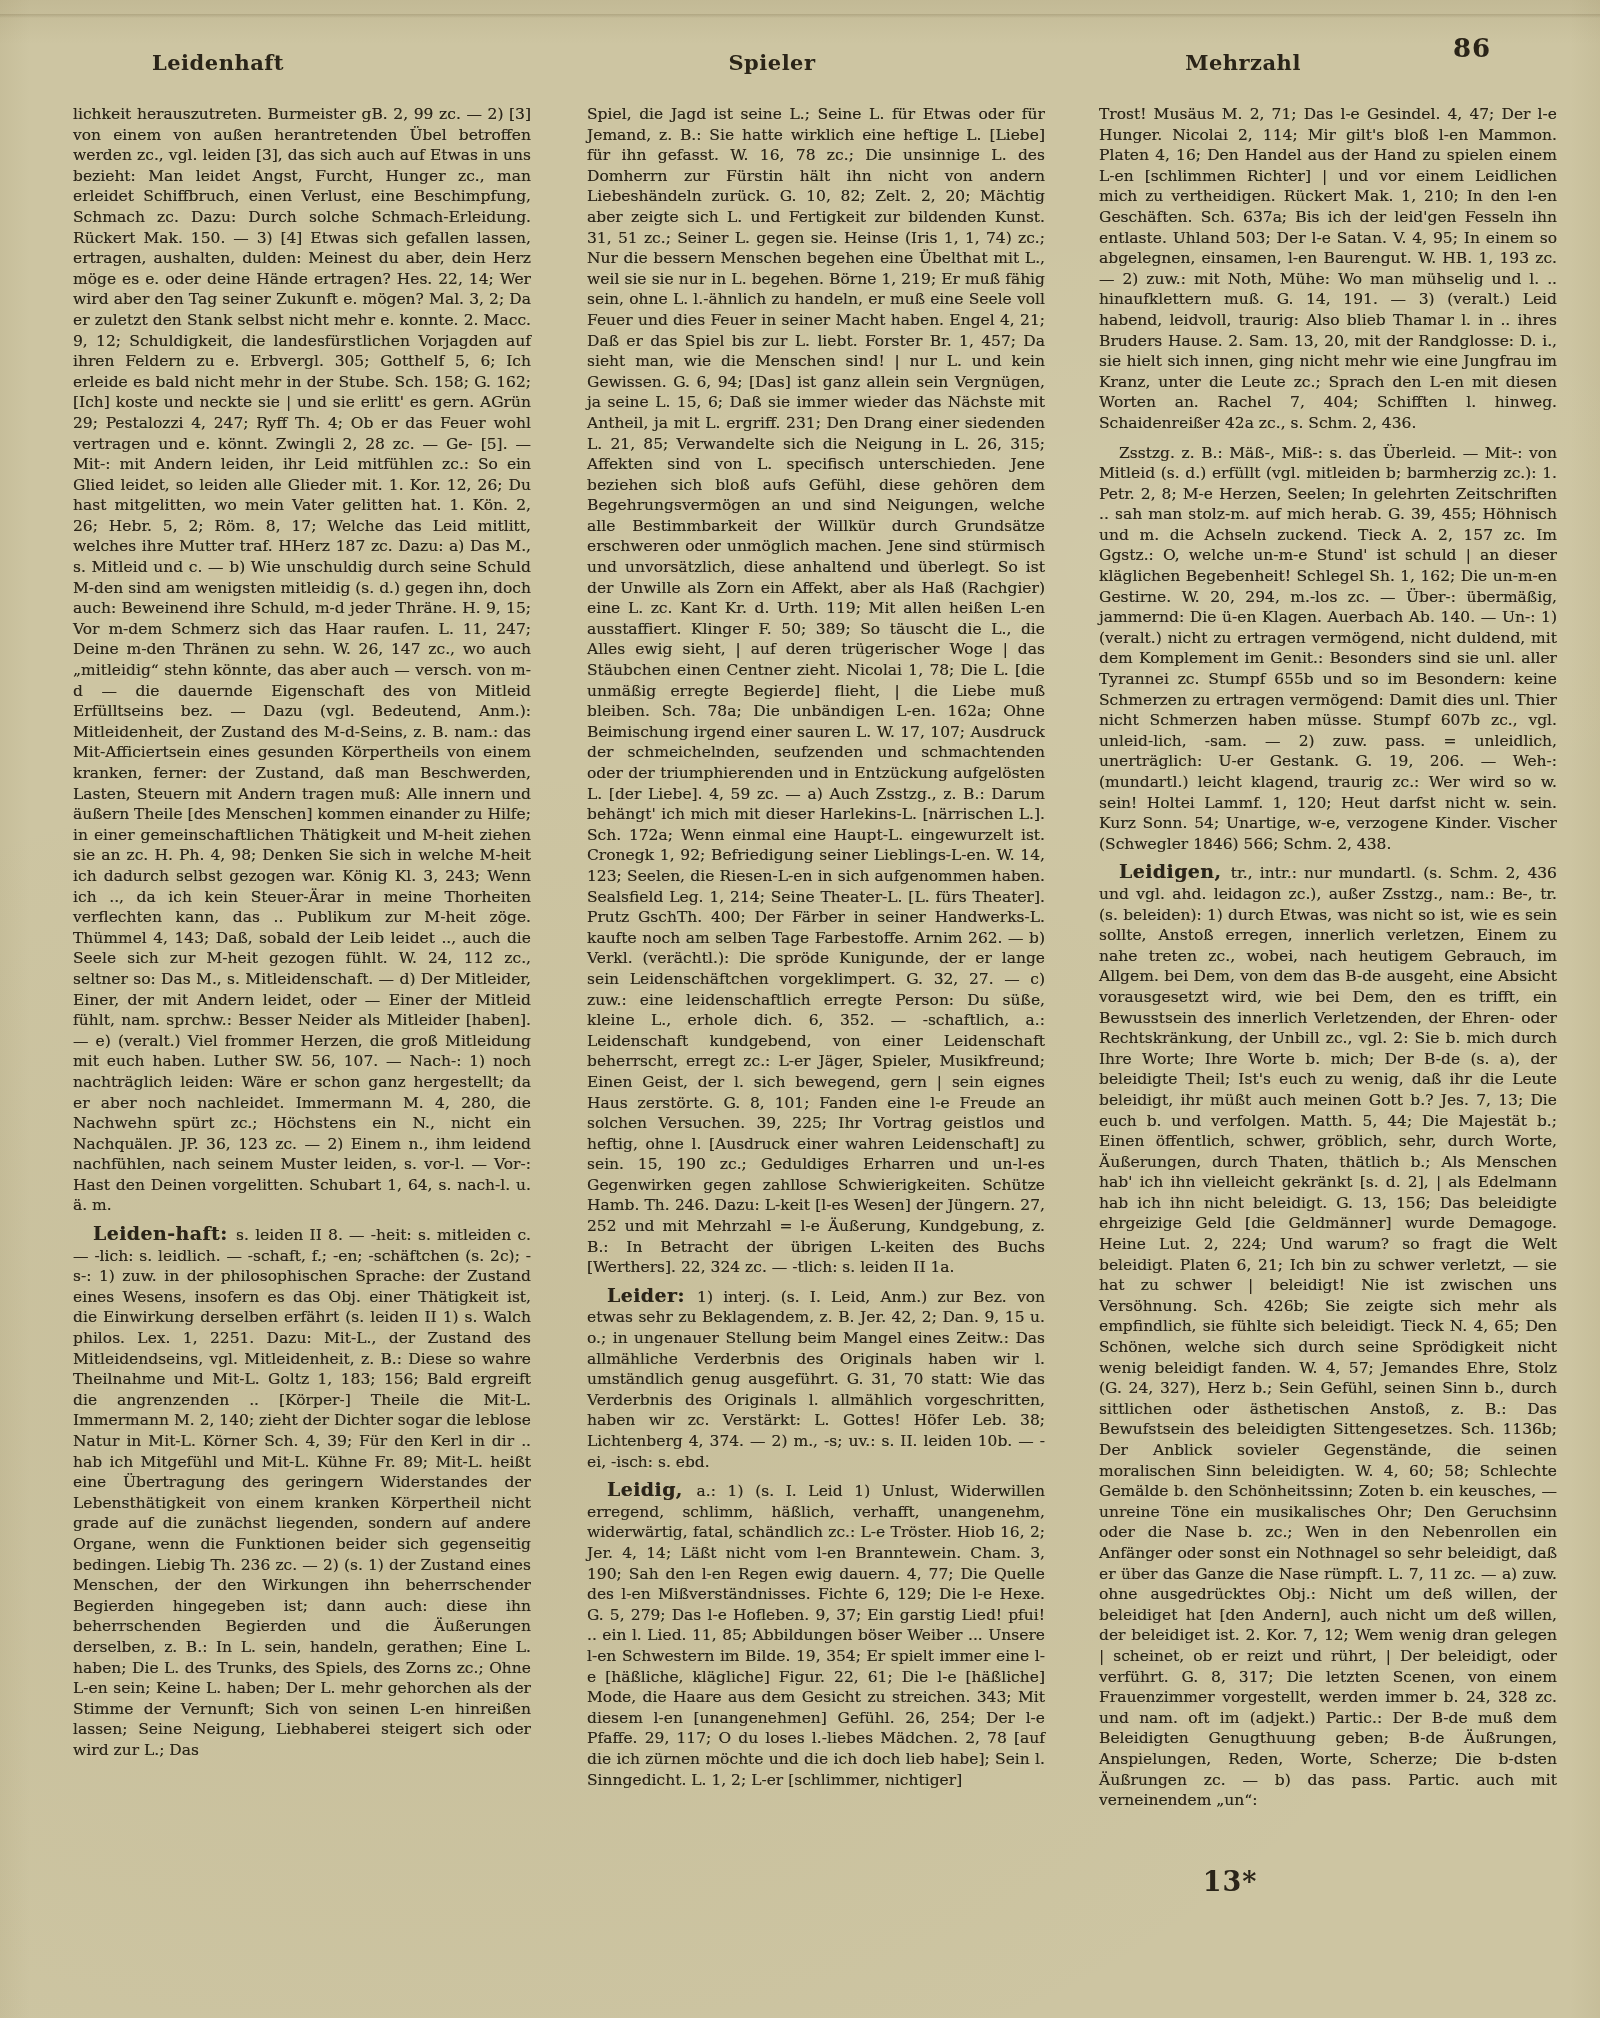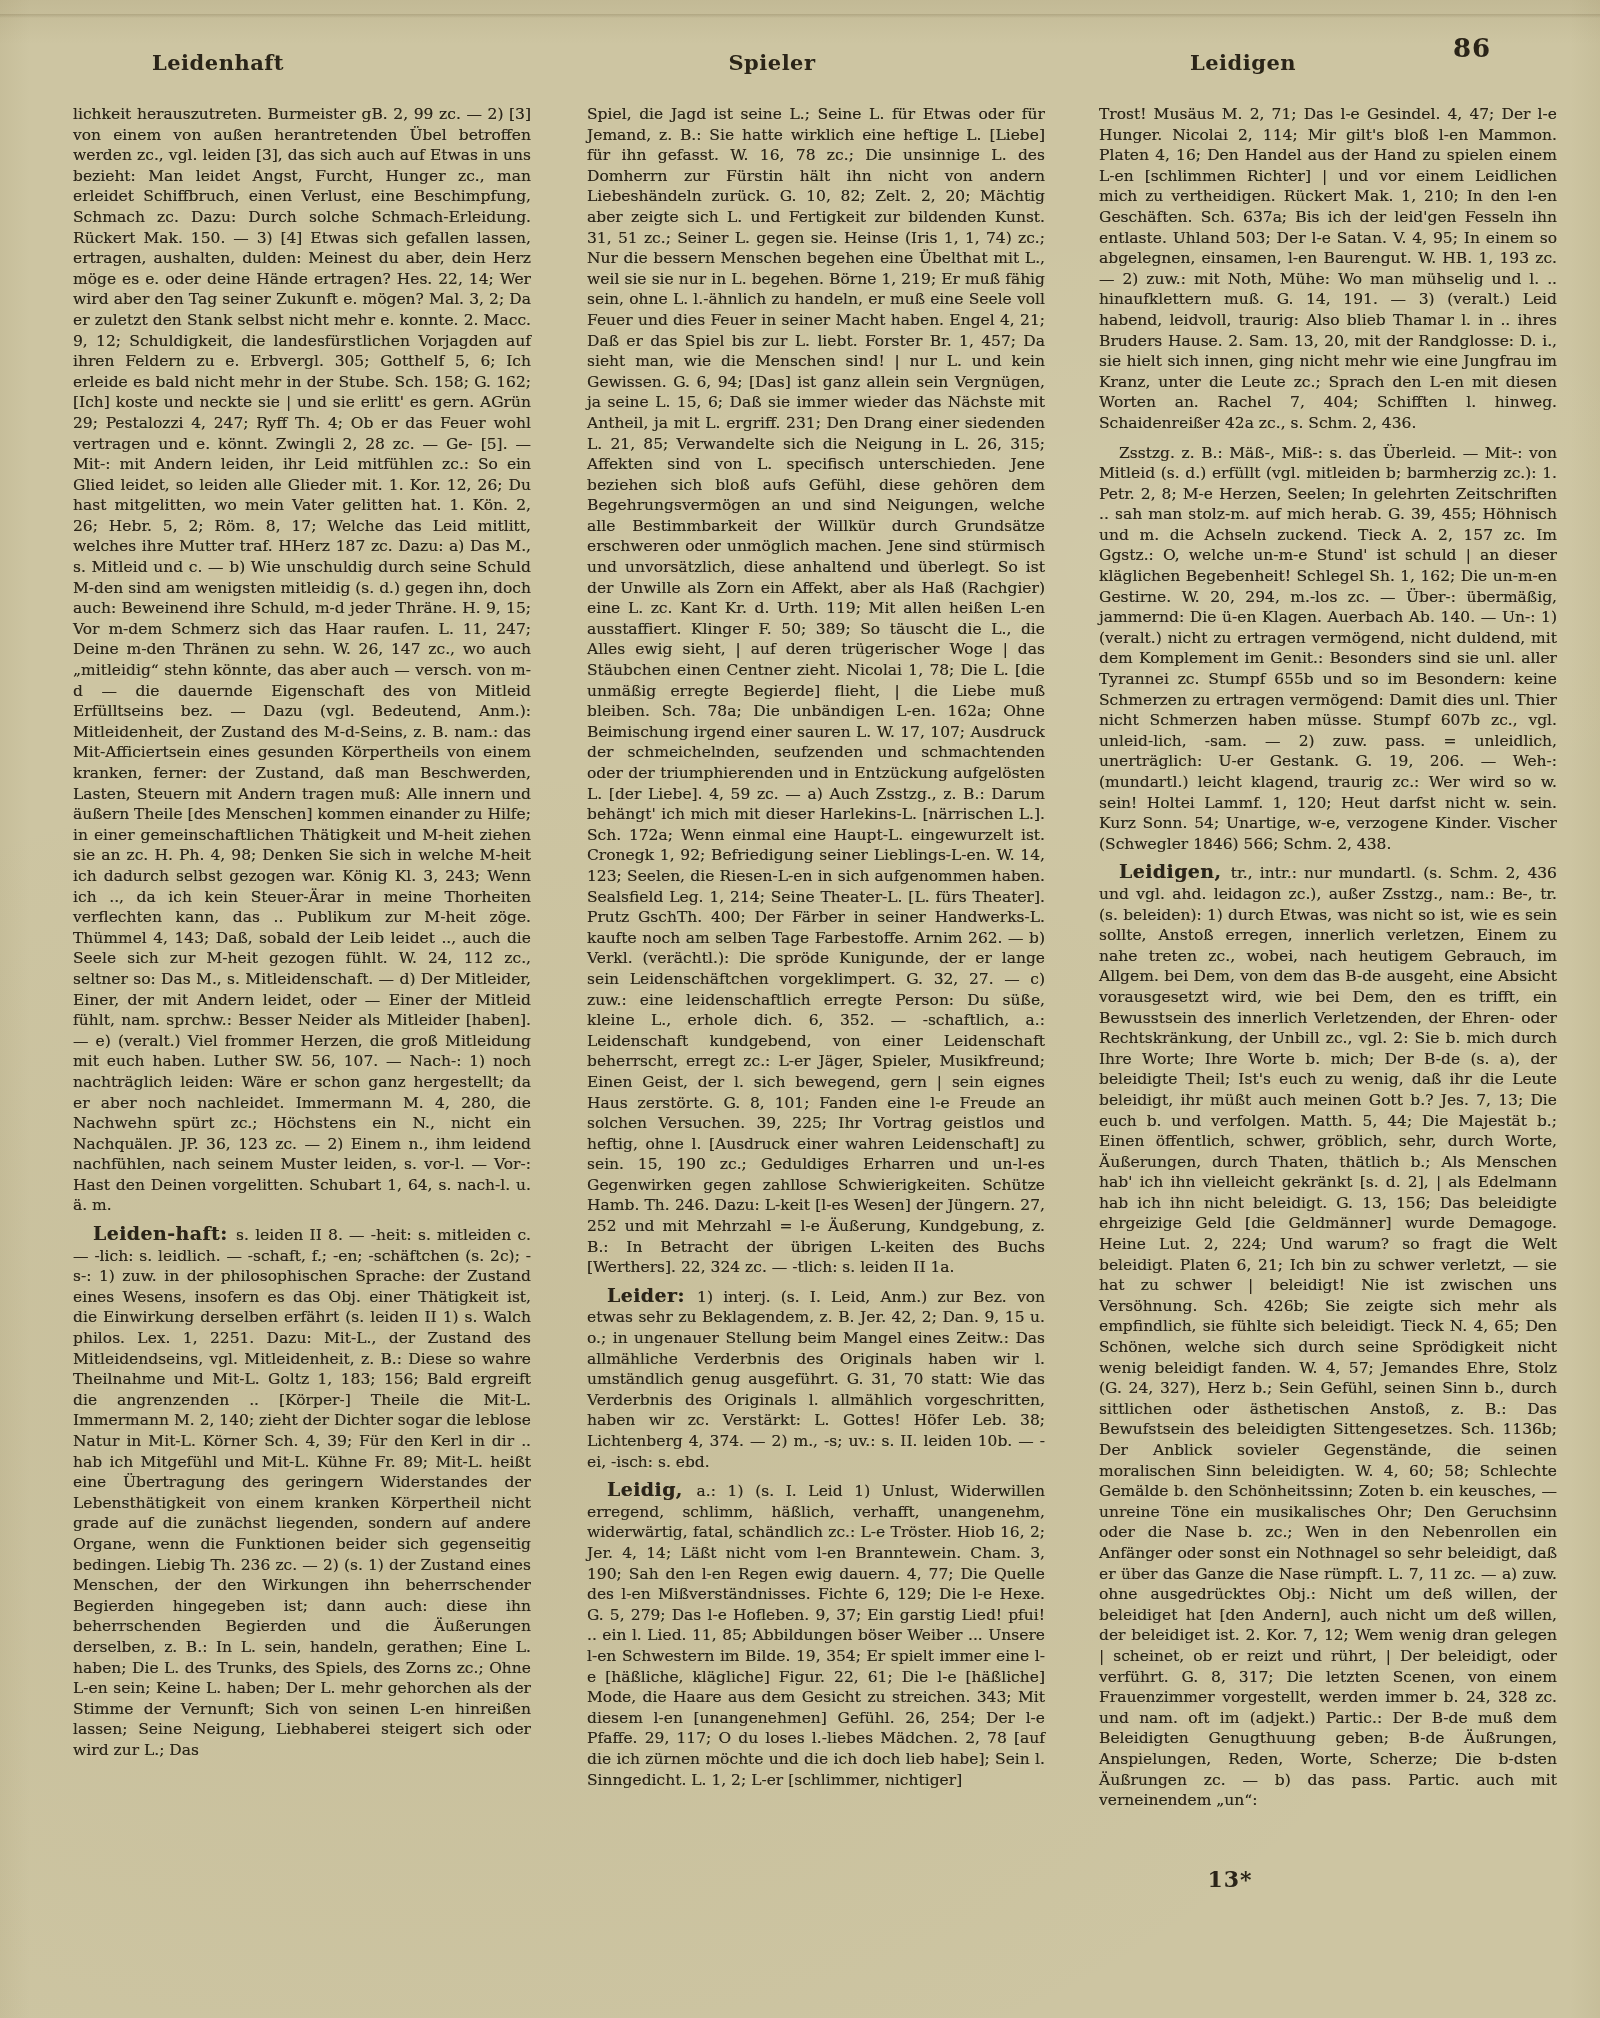--- a/index.html
+++ b/index.html
@@ -24,30 +24,30 @@
   .col{position:absolute;top:95px;width:472px;height:1800px;overflow:hidden;
     text-align:justify;font-size:15.5px;line-height:20.6px;
     text-shadow:0 0 0.4px rgba(42,36,24,0.55);}
   .col-1{left:66px;}
   .col-2{left:580px;}
   .col-3{left:1092px;}
   .para{margin:7px;padding:0;}
   .indent{text-indent:20px;}
   .lead{font-weight:bold;font-size:19px;letter-spacing:0.4px;}
   .signature{position:absolute;top:1866px;left:1230px;transform:translateX(-50%);
-    font-size:22px;font-weight:bold;letter-spacing:1px;}
+    font-size:27px;font-weight:bold;letter-spacing:1px;}
 </style>
 </head>
 <body>
 
 <div class="fold"></div>
 
 <div class="runhead" style="left:218px">Leidenhaft</div>
 <div class="runhead" style="left:772px">Spieler</div>
-<div class="runhead" style="left:1243px">Leidigen</div>
+<div class="runhead" style="left:1243px">Mehrzahl</div>
 <div class="pagenum">86</div>
 
 <div class="col col-1">
   <p class="para"><span class="lead"></span><span>lichkeit herauszutreten. Burmeister gB. 2, 99 zc. — 2) [3] von einem von außen herantretenden Übel betroffen werden zc., vgl. leiden [3], das sich auch auf Etwas in uns bezieht: Man leidet Angst, Furcht, Hunger zc., man erleidet Schiffbruch, einen Verlust, eine Beschimpfung, Schmach zc. Dazu: Durch solche Schmach-Erleidung. Rückert Mak. 150. — 3) [4] Etwas sich gefallen lassen, ertragen, aushalten, dulden: Meinest du aber, dein Herz möge es e. oder deine Hände ertragen? Hes. 22, 14; Wer wird aber den Tag seiner Zukunft e. mögen? Mal. 3, 2; Da er zuletzt den Stank selbst nicht mehr e. konnte. 2. Macc. 9, 12; Schuldigkeit, die landesfürstlichen Vorjagden auf ihren Feldern zu e. Erbvergl. 305; Gotthelf 5, 6; Ich erleide es bald nicht mehr in der Stube. Sch. 158; G. 162; [Ich] koste und neckte sie | und sie erlitt' es gern. AGrün 29; Pestalozzi 4, 247; Ryff Th. 4; Ob er das Feuer wohl vertragen und e. könnt. Zwingli 2, 28 zc. — Ge- [5]. — Mit-: mit Andern leiden, ihr Leid mitfühlen zc.: So ein Glied leidet, so leiden alle Glieder mit. 1. Kor. 12, 26; Du hast mitgelitten, wo mein Vater gelitten hat. 1. Kön. 2, 26; Hebr. 5, 2; Röm. 8, 17; Welche das Leid mitlitt, welches ihre Mutter traf. HHerz 187 zc. Dazu: a) Das M., s. Mitleid und c. — b) Wie unschuldig durch seine Schuld M-den sind am wenigsten mitleidig (s. d.) gegen ihn, doch auch: Beweinend ihre Schuld, m-d jeder Thräne. H. 9, 15; Vor m-dem Schmerz sich das Haar raufen. L. 11, 247; Deine m-den Thränen zu sehn. W. 26, 147 zc., wo auch „mitleidig“ stehn könnte, das aber auch — versch. von m-d — die dauernde Eigenschaft des von Mitleid Erfülltseins bez. — Dazu (vgl. Bedeutend, Anm.): Mitleidenheit, der Zustand des M-d-Seins, z. B. nam.: das Mit-Afficiertsein eines gesunden Körpertheils von einem kranken, ferner: der Zustand, daß man Beschwerden, Lasten, Steuern mit Andern tragen muß: Alle innern und äußern Theile [des Menschen] kommen einander zu Hilfe; in einer gemeinschaftlichen Thätigkeit und M-heit ziehen sie an zc. H. Ph. 4, 98; Denken Sie sich in welche M-heit ich dadurch selbst gezogen war. König Kl. 3, 243; Wenn ich .., da ich kein Steuer-Ärar in meine Thorheiten verflechten kann, das .. Publikum zur M-heit zöge. Thümmel 4, 143; Daß, sobald der Leib leidet .., auch die Seele sich zur M-heit gezogen fühlt. W. 24, 112 zc., seltner so: Das M., s. Mitleidenschaft. — d) Der Mitleider, Einer, der mit Andern leidet, oder — Einer der Mitleid fühlt, nam. sprchw.: Besser Neider als Mitleider [haben]. — e) (veralt.) Viel frommer Herzen, die groß Mitleidung mit euch haben. Luther SW. 56, 107. — Nach-: 1) noch nachträglich leiden: Wäre er schon ganz hergestellt; da er aber noch nachleidet. Immermann M. 4, 280, die Nachwehn spürt zc.; Höchstens ein N., nicht ein Nachquälen. JP. 36, 123 zc. — 2) Einem n., ihm leidend nachfühlen, nach seinem Muster leiden, s. vor-l. — Vor-: Hast den Deinen vorgelitten. Schubart 1, 64, s. nach-l. u. ä. m.</span></p>
   <p class="para indent"><span class="lead">Leiden-haft: </span><span>s. leiden II 8. — -heit: s. mitleiden c. — -lich: s. leidlich. — -schaft, f.; -en; -schäftchen (s. 2c); -s-: 1) zuw. in der philosophischen Sprache: der Zustand eines Wesens, insofern es das Obj. einer Thätigkeit ist, die Einwirkung derselben erfährt (s. leiden II 1) s. Walch philos. Lex. 1, 2251. Dazu: Mit-L., der Zustand des Mitleidendseins, vgl. Mitleidenheit, z. B.: Diese so wahre Theilnahme und Mit-L. Goltz 1, 183; 156; Bald ergreift die angrenzenden .. [Körper-] Theile die Mit-L. Immermann M. 2, 140; zieht der Dichter sogar die leblose Natur in Mit-L. Körner Sch. 4, 39; Für den Kerl in dir .. hab ich Mitgefühl und Mit-L. Kühne Fr. 89; Mit-L. heißt eine Übertragung des geringern Widerstandes der Lebensthätigkeit von einem kranken Körpertheil nicht grade auf die zunächst liegenden, sondern auf andere Organe, wenn die Funktionen beider sich gegenseitig bedingen. Liebig Th. 236 zc. — 2) (s. 1) der Zustand eines Menschen, der den Wirkungen ihn beherrschender Begierden hingegeben ist; dann auch: diese ihn beherrschenden Begierden und die Äußerungen derselben, z. B.: In L. sein, handeln, gerathen; Eine L. haben; Die L. des Trunks, des Spiels, des Zorns zc.; Ohne L-en sein; Keine L. haben; Der L. mehr gehorchen als der Stimme der Vernunft; Sich von seinen L-en hinreißen lassen; Seine Neigung, Liebhaberei steigert sich oder wird zur L.; Das</span></p>
 </div>
 
 <div class="col col-2">
   <p class="para"><span class="lead"></span><span>Spiel, die Jagd ist seine L.; Seine L. für Etwas oder für Jemand, z. B.: Sie hatte wirklich eine heftige L. [Liebe] für ihn gefasst. W. 16, 78 zc.; Die unsinnige L. des Domherrn zur Fürstin hält ihn nicht von andern Liebeshändeln zurück. G. 10, 82; Zelt. 2, 20; Mächtig aber zeigte sich L. und Fertigkeit zur bildenden Kunst. 31, 51 zc.; Seiner L. gegen sie. Heinse (Iris 1, 1, 74) zc.; Nur die bessern Menschen begehen eine Übelthat mit L., weil sie sie nur in L. begehen. Börne 1, 219; Er muß fähig sein, ohne L. l.-ähnlich zu handeln, er muß eine Seele voll Feuer und dies Feuer in seiner Macht haben. Engel 4, 21; Daß er das Spiel bis zur L. liebt. Forster Br. 1, 457; Da sieht man, wie die Menschen sind! | nur L. und kein Gewissen. G. 6, 94; [Das] ist ganz allein sein Vergnügen, ja seine L. 15, 6; Daß sie immer wieder das Nächste mit Antheil, ja mit L. ergriff. 231; Den Drang einer siedenden L. 21, 85; Verwandelte sich die Neigung in L. 26, 315; Affekten sind von L. specifisch unterschieden. Jene beziehen sich bloß aufs Gefühl, diese gehören dem Begehrungsvermögen an und sind Neigungen, welche alle Bestimmbarkeit der Willkür durch Grundsätze erschweren oder unmöglich machen. Jene sind stürmisch und unvorsätzlich, diese anhaltend und überlegt. So ist der Unwille als Zorn ein Affekt, aber als Haß (Rachgier) eine L. zc. Kant Kr. d. Urth. 119; Mit allen heißen L-en ausstaffiert. Klinger F. 50; 389; So täuscht die L., die Alles ewig sieht, | auf deren trügerischer Woge | das Stäubchen einen Centner zieht. Nicolai 1, 78; Die L. [die unmäßig erregte Begierde] flieht, | die Liebe muß bleiben. Sch. 78a; Die unbändigen L-en. 162a; Ohne Beimischung irgend einer sauren L. W. 17, 107; Ausdruck der schmeichelnden, seufzenden und schmachtenden oder der triumphierenden und in Entzückung aufgelösten L. [der Liebe]. 4, 59 zc. — a) Auch Zsstzg., z. B.: Darum behängt' ich mich mit dieser Harlekins-L. [närrischen L.]. Sch. 172a; Wenn einmal eine Haupt-L. eingewurzelt ist. Cronegk 1, 92; Befriedigung seiner Lieblings-L-en. W. 14, 123; Seelen, die Riesen-L-en in sich aufgenommen haben. Sealsfield Leg. 1, 214; Seine Theater-L. [L. fürs Theater]. Prutz GschTh. 400; Der Färber in seiner Handwerks-L. kaufte noch am selben Tage Farbestoffe. Arnim 262. — b) Verkl. (verächtl.): Die spröde Kunigunde, der er lange sein Leidenschäftchen vorgeklimpert. G. 32, 27. — c) zuw.: eine leidenschaftlich erregte Person: Du süße, kleine L., erhole dich. 6, 352. — -schaftlich, a.: Leidenschaft kundgebend, von einer Leidenschaft beherrscht, erregt zc.: L-er Jäger, Spieler, Musikfreund; Einen Geist, der l. sich bewegend, gern | sein eignes Haus zerstörte. G. 8, 101; Fanden eine l-e Freude an solchen Versuchen. 39, 225; Ihr Vortrag geistlos und heftig, ohne l. [Ausdruck einer wahren Leidenschaft] zu sein. 15, 190 zc.; Geduldiges Erharren und un-l-es Gegenwirken gegen zahllose Schwierigkeiten. Schütze Hamb. Th. 246. Dazu: L-keit [l-es Wesen] der Jüngern. 27, 252 und mit Mehrzahl = l-e Äußerung, Kundgebung, z. B.: In Betracht der übrigen L-keiten des Buchs [Werthers]. 22, 324 zc. — -tlich: s. leiden II 1a.</span></p>
   <p class="para indent"><span class="lead">Leider: </span><span>1) interj. (s. I. Leid, Anm.) zur Bez. von etwas sehr zu Beklagendem, z. B. Jer. 42, 2; Dan. 9, 15 u. o.; in ungenauer Stellung beim Mangel eines Zeitw.: Das allmähliche Verderbnis des Originals haben wir l. umständlich genug ausgeführt. G. 31, 70 statt: Wie das Verderbnis des Originals l. allmählich vorgeschritten, haben wir zc. Verstärkt: L. Gottes! Höfer Leb. 38; Lichtenberg 4, 374. — 2) m., -s; uv.: s. II. leiden 10b. — -ei, -isch: s. ebd.</span></p>

